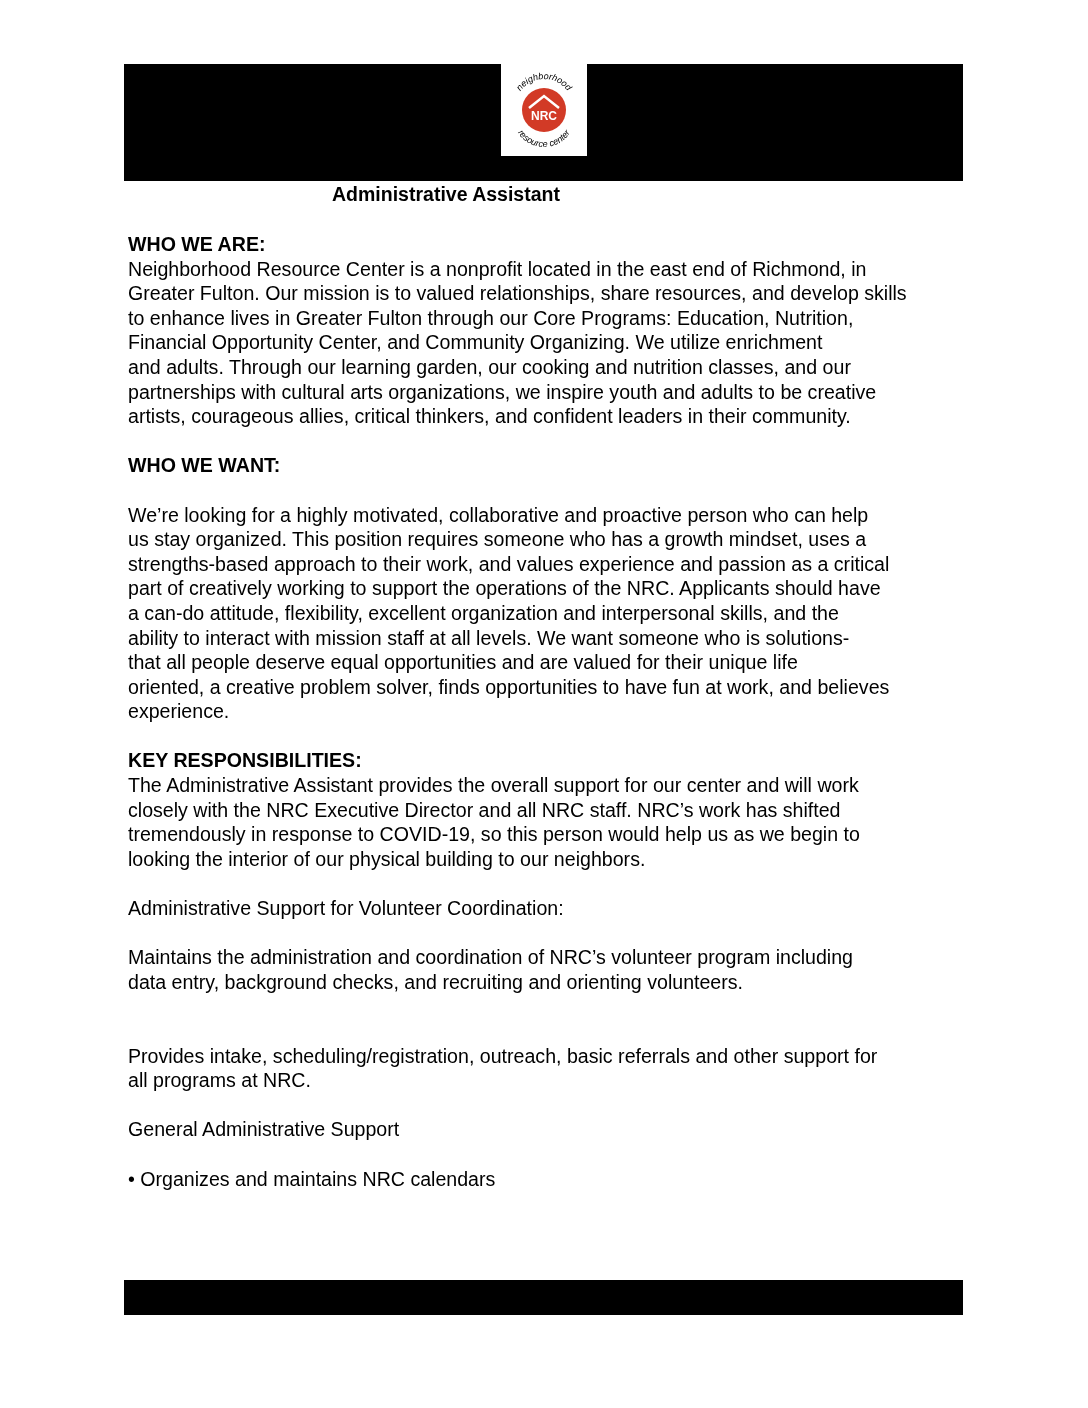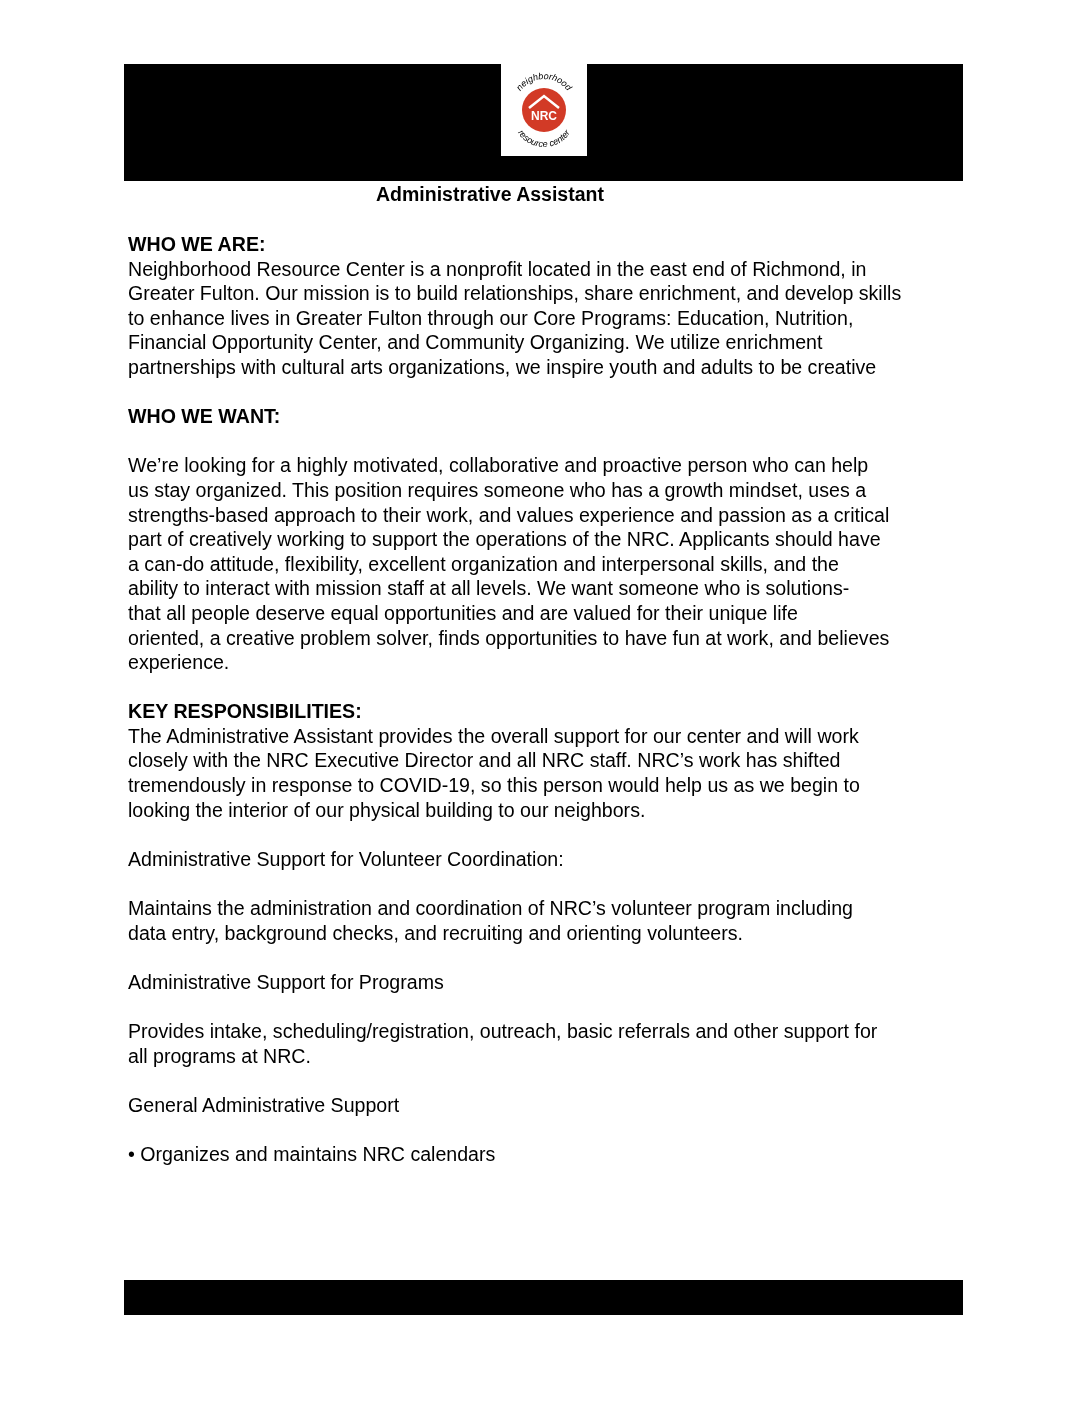--- a/index.html
+++ b/index.html
@@ -1,20 +1,20 @@
 <!DOCTYPE html>
 <html><head>
 <meta charset="utf-8">
 <style>
   html, body { margin: 0; padding: 0; background: #ffffff; }
   body { width: 1088px; height: 1408px; position: relative; overflow: hidden; font-family: "Liberation Sans", sans-serif; color: #000; }
   .header-bar { position: absolute; left: 124px; top: 64px; width: 839px; height: 117px; background: #000; }
   .logo { position: absolute; left: 501px; top: 64px; width: 86px; height: 92px; background: #fff; }
   .logo svg { display: block; }
-  .title { position: absolute; left: 0; width: 892px; top: 182px; text-align: center; font-weight: bold; font-size: 19.5px; line-height: 24px; padding-left: 44px; }
+  .title { position: absolute; left: 0; width: 892px; top: 182px; text-align: center; font-weight: bold; font-size: 19.5px; line-height: 24px; }
   .content { position: absolute; left: 128px; top: 232px; width: 840px; font-size: 19.6px; line-height: 24.6px; }
   .content p { margin: 0; white-space: nowrap; }
   .h { font-weight: bold; }
   .gap { height: 24.6px; }
   .footer-bar { position: absolute; left: 124px; top: 1280px; width: 839px; height: 35px; background: #000; }
 </style>
 </head>
 <body>
 
 <div class="header-bar"></div>
@@ -35,24 +35,26 @@
     </text>
   </svg>
 </div>
 
 <div class="title">Administrative Assistant</div>
 
 <div class="content">
   <section>
     <p class="h">WHO WE ARE:</p>
     <p>Neighborhood Resource Center is a nonprofit located in the east end of Richmond, in</p>
-    <p>Greater Fulton. Our mission is to build relationships, share enrichment, and develop skills</p>
+    <p>Greater Fulton. Our mission is to valued relationships, share resources, and develop skills</p>
     <p>to enhance lives in Greater Fulton through our Core Programs: Education, Nutrition,</p>
     <p>Financial Opportunity Center, and Community Organizing. We utilize enrichment</p>
+    <p>and adults. Through our learning garden, our cooking and nutrition classes, and our</p>
     <p>partnerships with cultural arts organizations, we inspire youth and adults to be creative</p>
+    <p>artists, courageous allies, critical thinkers, and confident leaders in their community.</p>
   </section>
   <div class="gap"></div>
   <section>
     <p class="h">WHO WE WANT:</p>
     <div class="gap"></div>
     <p>We’re looking for a highly motivated, collaborative and proactive person who can help</p>
     <p>us stay organized. This position requires someone who has a growth mindset, uses a</p>
     <p>strengths-based approach to their work, and values experience and passion as a critical</p>
     <p>part of creatively working to support the operations of the NRC. Applicants should have</p>
     <p>a can-do attitude, flexibility, excellent organization and interpersonal skills, and the</p>
@@ -67,21 +69,20 @@
     <p>The Administrative Assistant provides the overall support for our center and will work</p>
     <p>closely with the NRC Executive Director and all NRC staff. NRC’s work has shifted</p>
     <p>tremendously in response to COVID-19, so this person would help us as we begin to</p>
     <p>looking the interior of our physical building to our neighbors.</p>
     <div class="gap"></div>
     <p>Administrative Support for Volunteer Coordination:</p>
     <div class="gap"></div>
     <p>Maintains the administration and coordination of NRC’s volunteer program including</p>
     <p>data entry, background checks, and recruiting and orienting volunteers.</p>
     <div class="gap"></div>
-    <p>Administrative Support for Programs</p>
     <div class="gap"></div>
     <p>Provides intake, scheduling/registration, outreach, basic referrals and other support for</p>
     <p>all programs at NRC.</p>
     <div class="gap"></div>
     <p>General Administrative Support</p>
     <div class="gap"></div>
     <p>• Organizes and maintains NRC calendars</p>
   </section>
 </div>
 

